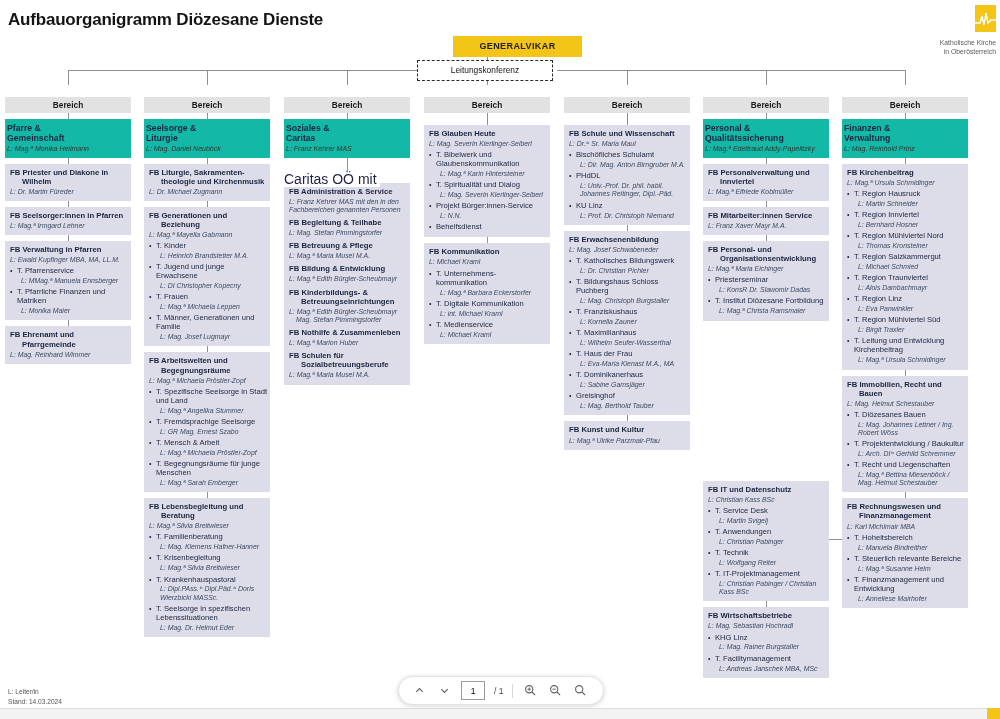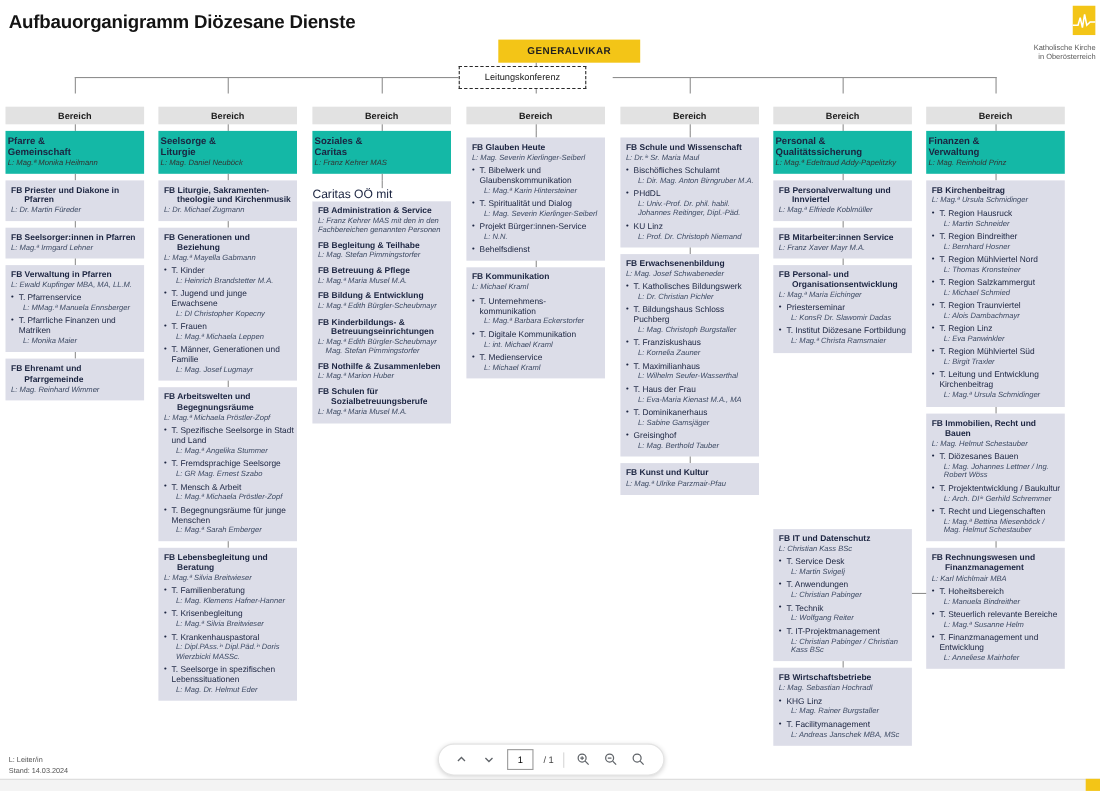--- a/index.html
+++ b/index.html
@@ -3,21 +3,21 @@
 <meta charset="utf-8">
 <style>
   html,body{margin:0;padding:0;background:#fff;}
   #canvas{position:relative;width:1000px;height:719px;background:#fff;overflow:hidden;
           font-family:"Liberation Sans",sans-serif;color:#1b2440;}
   .abs{position:absolute;}
   #page-title{left:8px;top:10px;font-size:17px;font-weight:bold;color:#141414;letter-spacing:-0.2px;}
   
   #gv-box{left:417px;top:36px;width:129px;height:21px;background:#F3C517;text-align:center;
           line-height:21px;font-size:9px;font-weight:bold;color:#1f1f1f;letter-spacing:.4px;margin-left:36px;}
-  #lk-box{left:417px;top:60px;width:116px;height:21px;background:#fff;border:1.4px dashed #2a2a2a;
+  #lk-box{left:417px;top:60px;width:136px;height:21px;background:#fff;border:1.4px dashed #2a2a2a;
           box-sizing:border-box;text-align:center;line-height:18px;font-size:8.4px;color:#141414;}
   .hline{height:1px;background:#8f8f8f;}
   .vline{width:1px;background:#8f8f8f;}
   
   #logo{right:4px;top:5px;text-align:right;}
   #logo .txt{font-size:6.8px;line-height:1.3;color:#5a5a5a;margin-top:3px;}
   
   .col{position:absolute;top:97px;width:126px;display:flex;flex-direction:column;align-items:stretch;}
   .bereich{background:#e2e2e2;text-align:center;font-weight:bold;font-size:8.3px;padding:3px 0;color:#1a1a1a;}
   .vconn{width:1px;height:6px;background:#8f8f8f;align-self:center;}
@@ -28,21 +28,21 @@
   .entry + .entry{margin-top:4px;}
   .fb-h{font-weight:bold;font-size:7.7px;line-height:1.18;color:#1b2440;padding-left:12px;text-indent:-12px;}
   .fb-l{font-style:italic;font-size:6.9px;line-height:1.18;color:#3d4a63;margin-top:2px;}
   .fb-l.cont{margin-top:0;padding-left:7px;}
   .item{display:flex;font-size:7.6px;line-height:1.18;color:#1b2440;margin-top:3px;}
   .item .b{width:7px;flex:none;font-size:7px;}
   .item .tx{flex:1;}
   .isub{font-style:italic;font-size:6.9px;line-height:1.18;color:#3d4a63;padding-left:11px;margin-top:1px;}
   .caritas-row{position:relative;height:13px;}
   .caritas-row::after{content:"";position:absolute;left:50%;top:0;bottom:0;width:1px;background:#8f8f8f;}
-  .caritas-row span{position:absolute;left:0;top:1px;font-size:11px;color:#1b2440;background:#fff;
+  .caritas-row span{position:absolute;left:0;top:1px;font-size:14px;color:#1b2440;background:#fff;
                     padding-right:3px;z-index:1;}
   
   #toolbar{left:398px;top:676px;width:206px;height:29px;background:#fff;border:1px solid #e3e3e3;
            border-radius:15px;box-shadow:0 1px 5px rgba(0,0,0,.18);display:flex;align-items:center;
            padding:0 12px;box-sizing:border-box;gap:9px;}
   .tb-btn{display:flex;align-items:center;justify-content:center;width:16px;height:18px;cursor:pointer;background:none;border:none;padding:0;}
   #page-input{width:22px;height:17px;border:1px solid #9a9a9a;font-size:8.5px;text-align:center;
               font-family:"Liberation Sans",sans-serif;padding:0;}
   #page-total{font-size:8.5px;color:#444;}
   .tb-div{width:1px;height:14px;background:#d6d6d6;}
@@ -85,21 +85,21 @@
         <div class="bereich">Bereich</div>
         <div class="vconn"></div>
         <div class="dept">
           <div class="t">Pfarre &amp;
 Gemeinschaft</div>
           <div class="l">L: Mag.ª Monika Heilmann</div>
         </div>
         <div class="vconn"></div>
         <div class="fb">
           <div class="entry">
-            <div class="fb-h">FB Priester und Diakone in Pfarren</div>
+            <div class="fb-h">FB Priester und Diakone in Wilhelm</div>
             <div class="fb-l">L: Dr. Martin Füreder</div>
           </div>
         </div>
         <div class="vconn"></div>
         <div class="fb">
           <div class="entry">
             <div class="fb-h">FB Seelsorger:innen in Pfarren</div>
             <div class="fb-l">L: Mag.ª Irmgard Lehner</div>
           </div>
         </div>
@@ -494,21 +494,21 @@
           <div class="entry">
             <div class="fb-h">FB Kirchenbeitrag</div>
             <div class="fb-l">L: Mag.ª Ursula Schmidinger</div>
             <div class="item">
               <span class="b">•</span>
               <span class="tx">T. Region Hausruck</span>
             </div>
             <div class="isub">L: Martin Schneider</div>
             <div class="item">
               <span class="b">•</span>
-              <span class="tx">T. Region Bindreither</span>
+              <span class="tx">T. Region Innviertel</span>
             </div>
             <div class="isub">L: Bernhard Hosner</div>
             <div class="item">
               <span class="b">•</span>
               <span class="tx">T. Region Mühlviertel Nord</span>
             </div>
             <div class="isub">L: Thomas Kronsteiner</div>
             <div class="item">
               <span class="b">•</span>
               <span class="tx">T. Region Salzkammergut</span>

